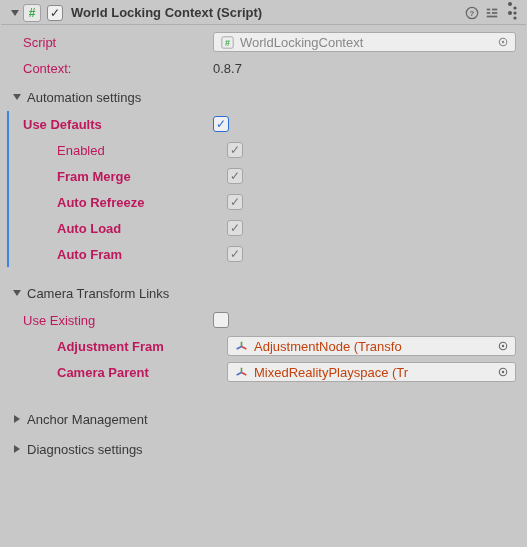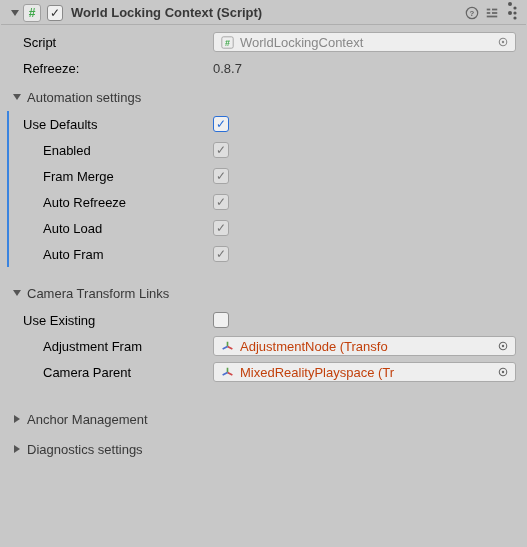--- a/index.html
+++ b/index.html
@@ -95,21 +95,21 @@
     display: flex;
     align-items: center;
     height: 22px;
     padding-left: 22px;
     padding-right: 10px;
     margin: 4px 0;
   }
   .row .label {
     width: 190px;
     flex-shrink: 0;
-    color: #000000;
+    color: #be185d;
     padding-top: 1px;
   }
   .row .value {
     flex: 1;
     display: flex;
     align-items: center;
   }
   .section-header {
     display: flex;
     align-items: center;
@@ -117,23 +117,23 @@
     padding-left: 10px;
     cursor: pointer;
     margin-top: 6px;
   }
   .section-header .section-title {
     font-weight: 400;
     margin-left: 2px;
   }
   .indented { padding-left: 22px; }
   .indented .label { width: 190px; }
-  .indented2 { padding-left: 42px; justify-content: flex-end; }
+  .indented2 { padding-left: 56px; justify-content: flex-end; }
   .indented2 .label { width: 170px; }
-  .bold-label { font-weight: 400; }
+  .bold-label { font-weight: 700; }
   .blue-text { color: #2b6fd6; }
   .disabled-text { color: #878787; }
   .accent-bar {
     position: relative;
   }
   .accent-bar::before {
     content: "";
     position: absolute;
     left: 6px;
     top: -2px;
@@ -236,21 +236,21 @@
           <svg width="12" height="12" viewBox="0 0 16 16">
               <circle cx="8" cy="8" r="5" fill="none" stroke="#888" stroke-width="1.4"></circle>
               <circle cx="8" cy="8" r="1.6" fill="#888"></circle>
             </svg>
         </span>
       </div>
     </div>
   </div>
 
   <div class="row indented">
-    <span class="label">Refreeze:</span>
+    <span class="label">Context:</span>
     <div class="value">
       <span>0.8.7</span>
     </div>
   </div>
 
   <div class="section-header">
     <span class="foldout">
       <svg width="10" height="10" viewBox="0 0 10 10">
           <path d="M1 2 L9 2 L5 8 Z" fill="#555"></path>
         </svg>

